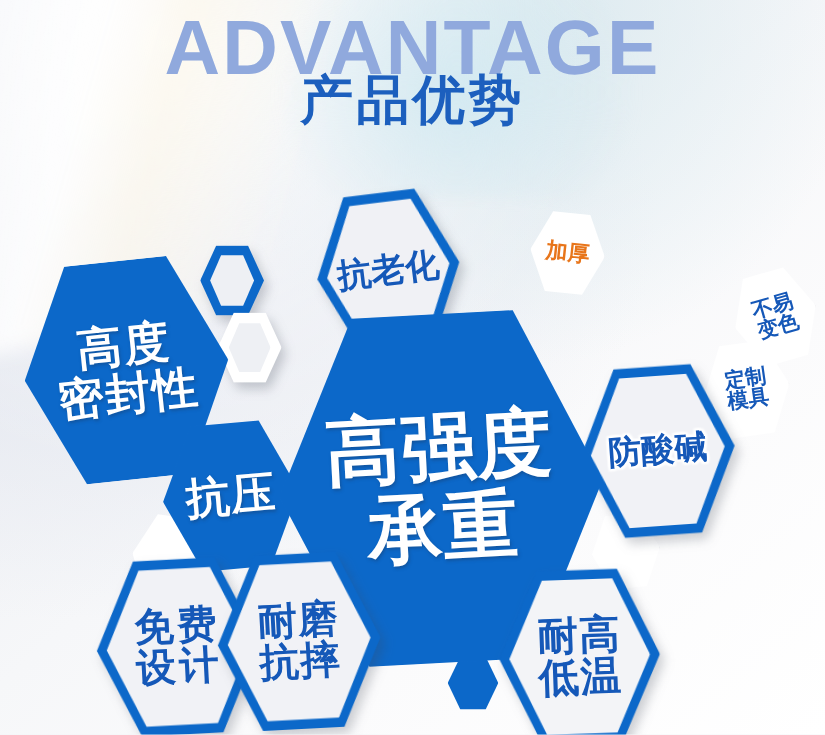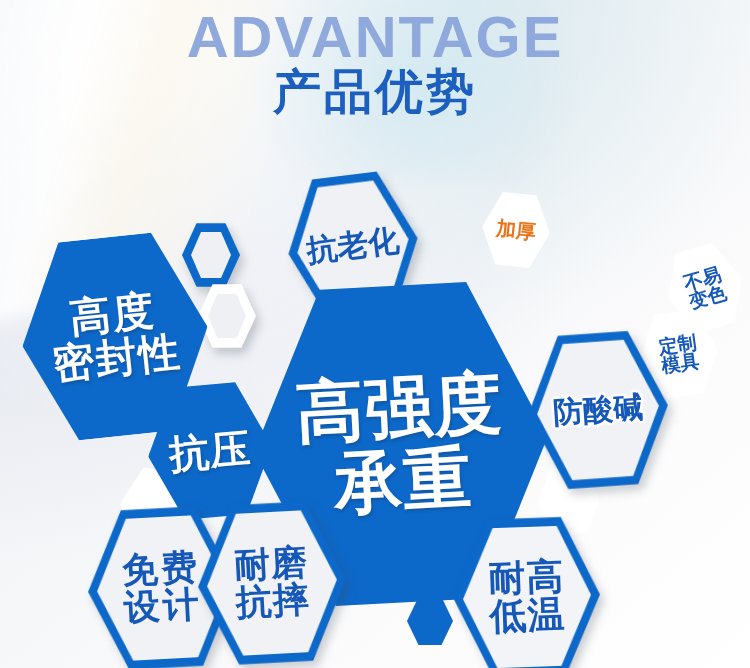--- a/index.html
+++ b/index.html
@@ -33,21 +33,21 @@
     background:radial-gradient(ellipse at 50% 60%, rgba(205,231,240,0.75) 0%, rgba(255,255,255,0) 70%);
     filter:blur(6px);
     pointer-events:none;
   }
 
   
   .title-en {
     position:absolute;
     left:0; top:8px; width:750px;
     text-align:center;
-    font-size:58px;
+    font-size:70px;
     font-weight:bold;
     letter-spacing:2px;
     color:#90a9dd;
     line-height:1;
     user-select:none;
   }
   .title-cn {
     position:absolute;
     left:0; top:68px; width:750px;
     text-align:center;

